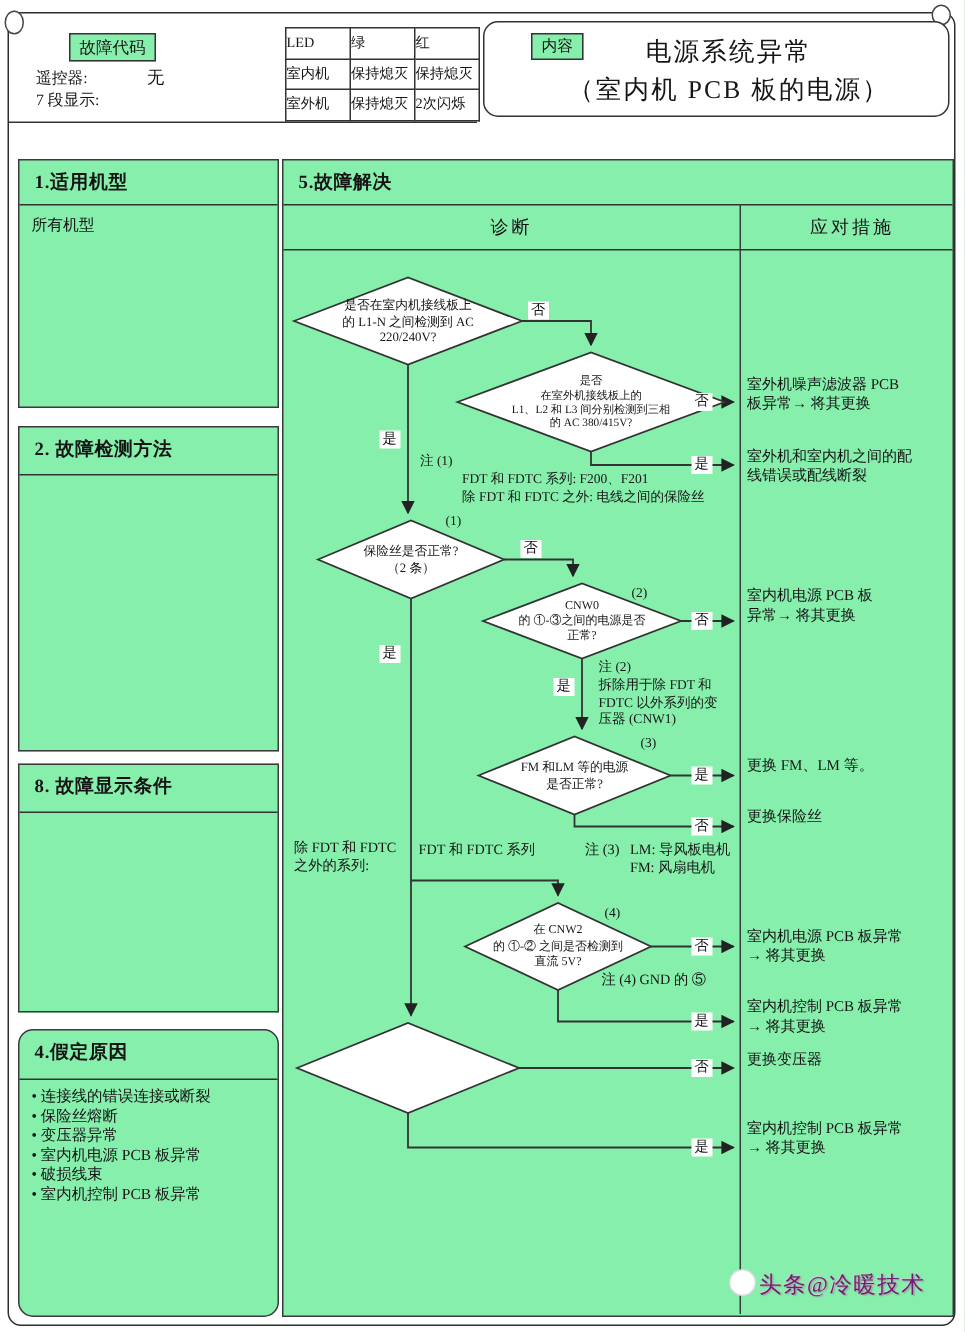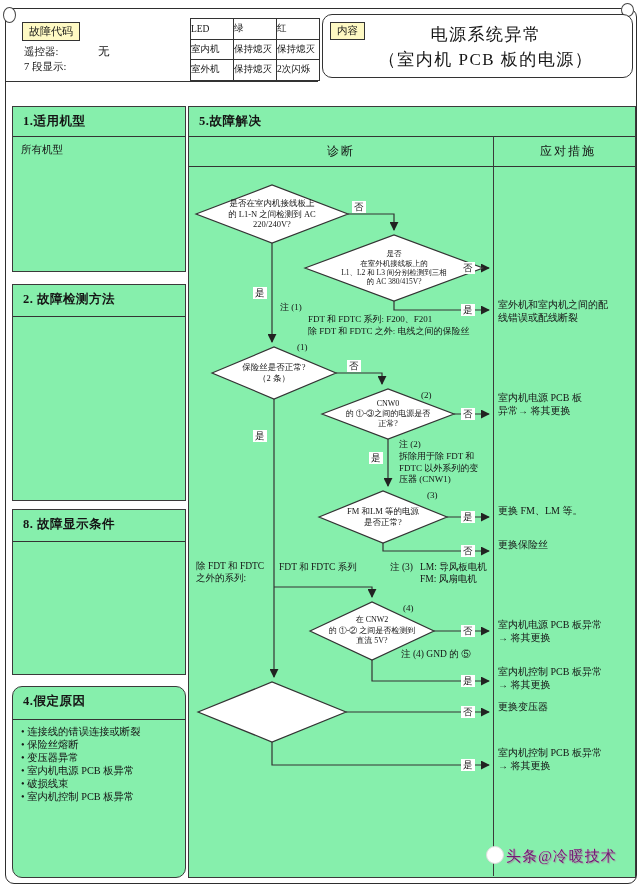--- a/index.html
+++ b/index.html
@@ -3,21 +3,21 @@
 <meta charset="utf-8">
 <style>
   html,body{margin:0;padding:0;background:#e8e8e8;}
   .page{position:relative;width:643px;height:888px;background:#fff;margin:0 auto;
         font-family:"Liberation Serif","DejaVu Serif",serif;color:#151515;overflow:hidden;}
   .abs{position:absolute;}
   .border-frame{position:absolute;left:5px;top:8px;right:6px;bottom:4px;
         border:1.6px solid #2e2e2e;border-radius:9px;}
   .curl{position:absolute;border:1.4px solid #444;border-radius:50%;background:#fff;}
   
-  .boxed-label{border:1.2px solid #333;font-size:11px;padding:1px 6px;background:#fef9c3;}
+  .boxed-label{border:1.2px solid #333;font-size:11px;padding:1px 6px;background:#86efac;margin-left:24px;}
   .hdr-rule{position:absolute;border-bottom:1.2px solid #333;}
   table.led{position:absolute;border-collapse:collapse;font-size:9.5px;text-align:left;}
   table.led td{border:1.1px solid #333;padding:0;width:42px;height:19.5px;}
   .title-box{position:absolute;border:1.4px solid #333;border-radius:10px;background:#fff;}
   .doc-title{font-size:17px;letter-spacing:1.5px;text-align:center;line-height:25px;}
   
   .sec{position:absolute;border:1.4px solid #3a3a3a;background:#86efac;}
   .sec-title{position:absolute;left:10px;top:6px;font-size:12.5px;font-weight:bold;letter-spacing:.5px;}
   .sec-rule{position:absolute;left:0;right:0;border-bottom:1.2px solid #333;}
   .sec-body{position:absolute;font-size:10.5px;}
@@ -196,20 +196,22 @@
 压器 (CNW1)</div>
   <div class="note" style="left:390px;top:562px;font-size:9.5px;">注 (3)</div>
   <div class="note ml" style="left:420px;top:562px;font-size:9.5px;">LM: 导风板电机
 FM: 风扇电机</div>
   <div class="note" style="left:401px;top:649px;font-size:9.5px;">注 (4) GND 的 ⑤</div>
 
   <div class="note ml" style="left:196px;top:561px;font-size:9.5px;">除 FDT 和 FDTC
 之外的系列:</div>
   <div class="note" style="left:279px;top:562px;font-size:9.5px;">FDT 和 FDTC 系列</div>
 
+  <div class="action" style="top:251px;">室外机噪声滤波器 PCB
+板异常→ 将其更换</div>
   <div class="action" style="top:299px;">室外机和室内机之间的配
 线错误或配线断裂</div>
   <div class="action" style="top:392px;">室内机电源 PCB 板
 异常→ 将其更换</div>
   <div class="action" style="top:505px;">更换 FM、LM 等。</div>
   <div class="action" style="top:539px;">更换保险丝</div>
   <div class="action" style="top:619px;">室内机电源 PCB 板异常
 → 将其更换</div>
   <div class="action" style="top:666px;">室内机控制 PCB 板异常
 → 将其更换</div>

